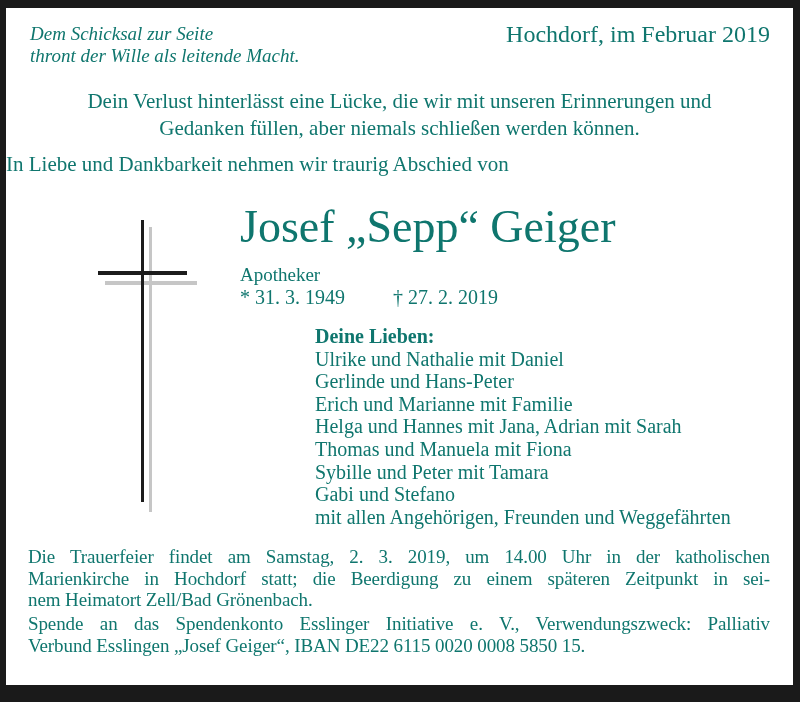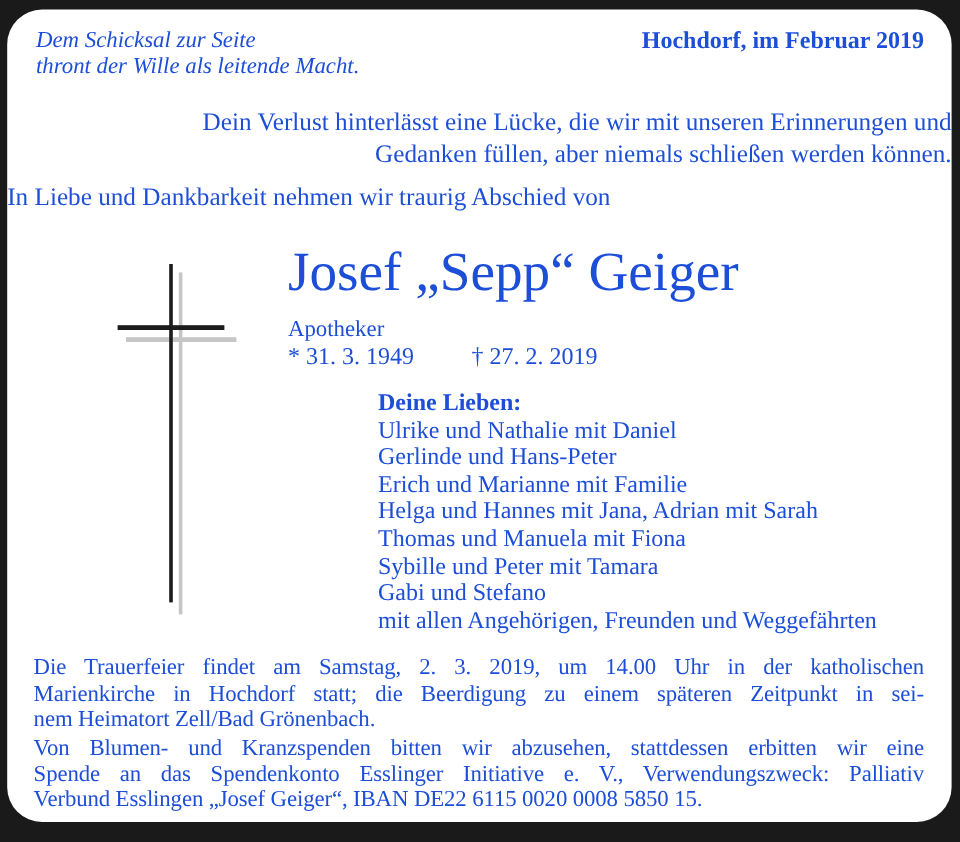--- a/index.html
+++ b/index.html
@@ -11,49 +11,47 @@
     background: #1a1a1a;
     font-family: "Liberation Serif", "DejaVu Serif", serif;
   }
   .paper {
     position: absolute;
     left: 6px;
     top: 8px;
     width: 787px;
     height: 677px;
     background: #ffffff;
-    color: #1d4ed8;
-    border-radius: 29px;
+    color: #0f766e;
   }
   .paper > div { position: absolute; }
 
   
   .motto {
     left: 24px;
     top: 15px;
     font-style: italic;
     font-size: 19px;
     line-height: 22px;
     white-space: nowrap;
   }
   .dateline {
     top: 15px;
     right: 23px;
-    font-size: 20px;
+    font-size: 24px;
     line-height: 22px;
     white-space: nowrap;
-    font-weight: bold;
   }
 
   
   .intro {
     left: 0;
     top: 80px;
     width: 100%;
-    text-align: right;
+    text-align: center;
     font-size: 21px;
     line-height: 27px;
   }
   .farewell {
     left: 0;
     top: 143px;
     width: 100%;
     font-size: 21px;
     line-height: 27px;
   }
@@ -166,18 +164,17 @@
     <div>mit allen Angehörigen, Freunden und Weggefährten</div>
   </div>
 
   <div class="para funeral">
     <div class="just">Die Trauerfeier findet am Samstag, 2. 3. 2019, um 14.00 Uhr in der katholischen</div>
     <div class="just">Marienkirche in Hochdorf statt; die Beerdigung zu einem späteren Zeitpunkt in sei-</div>
     <div>nem Heimatort Zell/Bad Grönenbach.</div>
   </div>
 
   <div class="para donation">
-    <div class="just">Von Blumen- und Kranzspenden bitten wir abzusehen, stattdessen erbitten wir eine</div>
     <div class="just">Spende an das Spendenkonto Esslinger Initiative e. V., Verwendungszweck: Palliativ</div>
     <div>Verbund Esslingen „Josef Geiger“, IBAN DE22 6115 0020 0008 5850 15.</div>
   </div>
 
 </div>
 
 </body></html>

